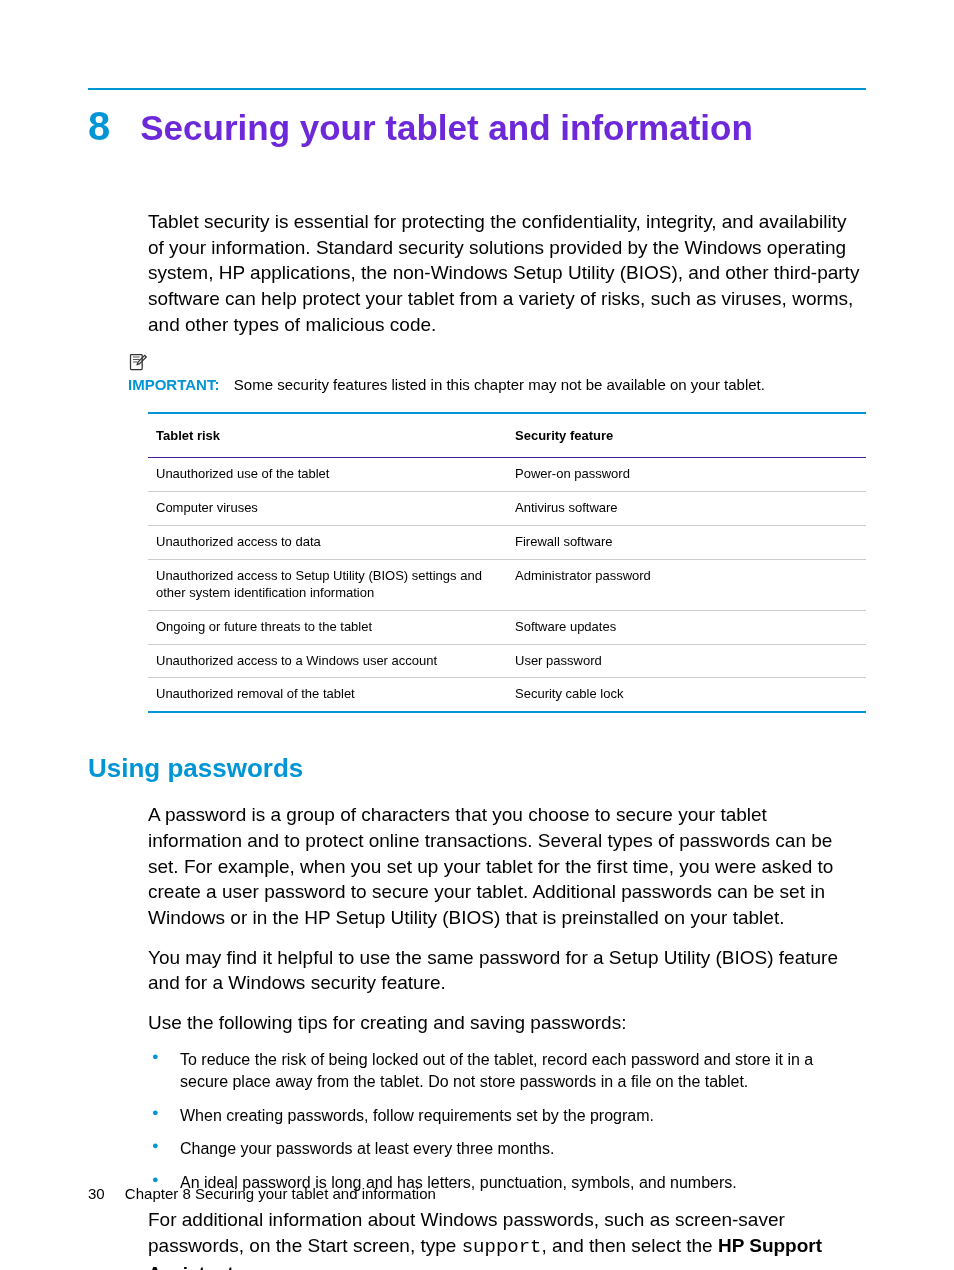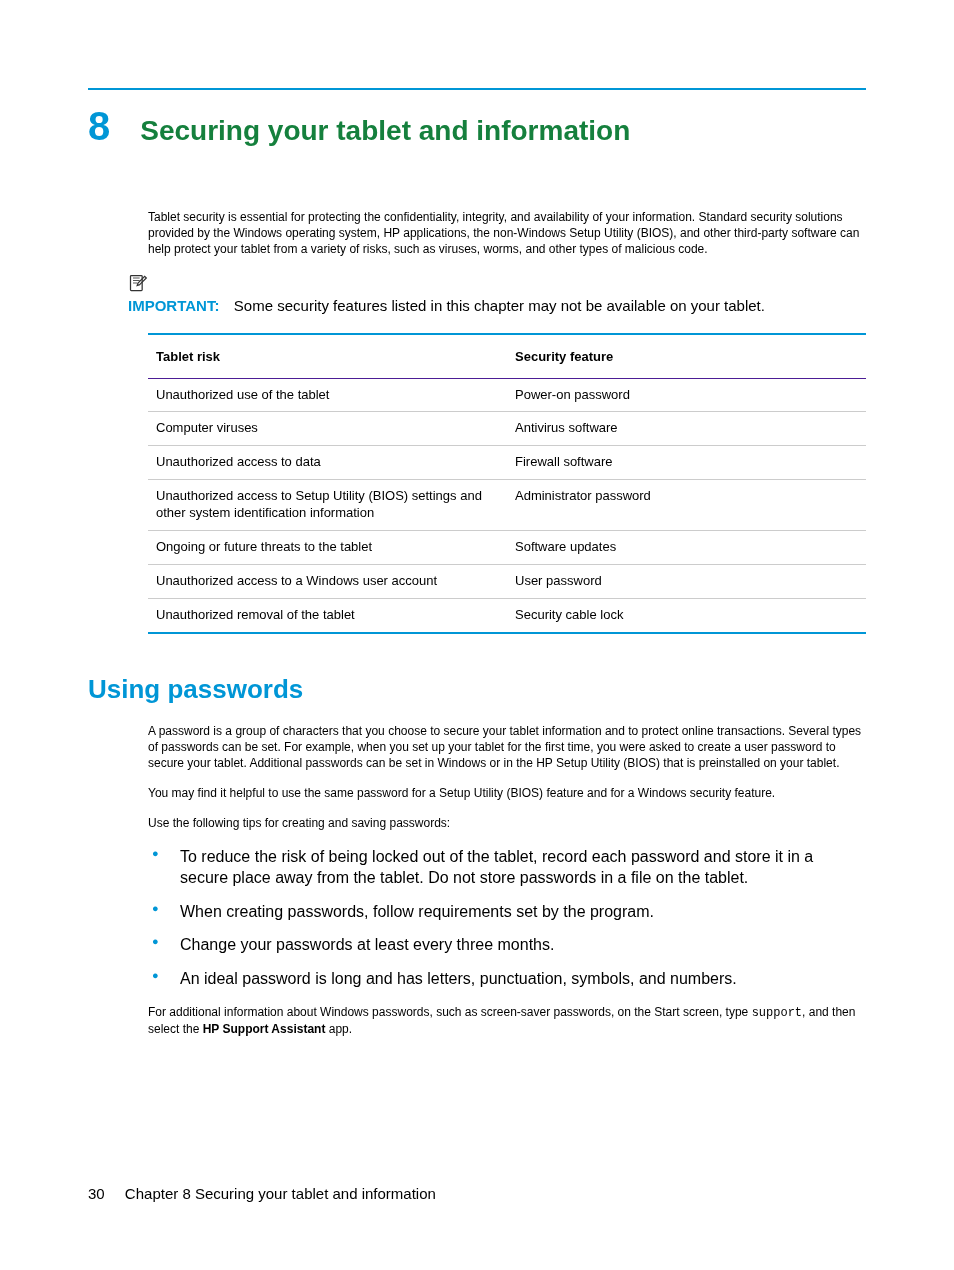--- a/index.html
+++ b/index.html
@@ -19,26 +19,26 @@
       display: flex;
       align-items: baseline;
       gap: 30px;
     }
     .chapter-number {
       font-size: 40px;
       font-weight: bold;
       color: #0096d6;
     }
     .chapter-title {
-      font-size: 28px;
-      font-weight: bold;
-      color: #15803d;
+      font-size: 35px;
+      font-weight: bold;
+      color: #6d28d9;
     }
     .body-text {
-      font-size: 12px;
+      font-size: 19px;
       line-height: 1.35;
       margin-left: 60px;
       margin-bottom: 14px;
       max-width: 720px;
     }
     .important-row {
       display: flex;
       align-items: flex-start;
       margin-left: 40px;
       margin-bottom: 18px;

